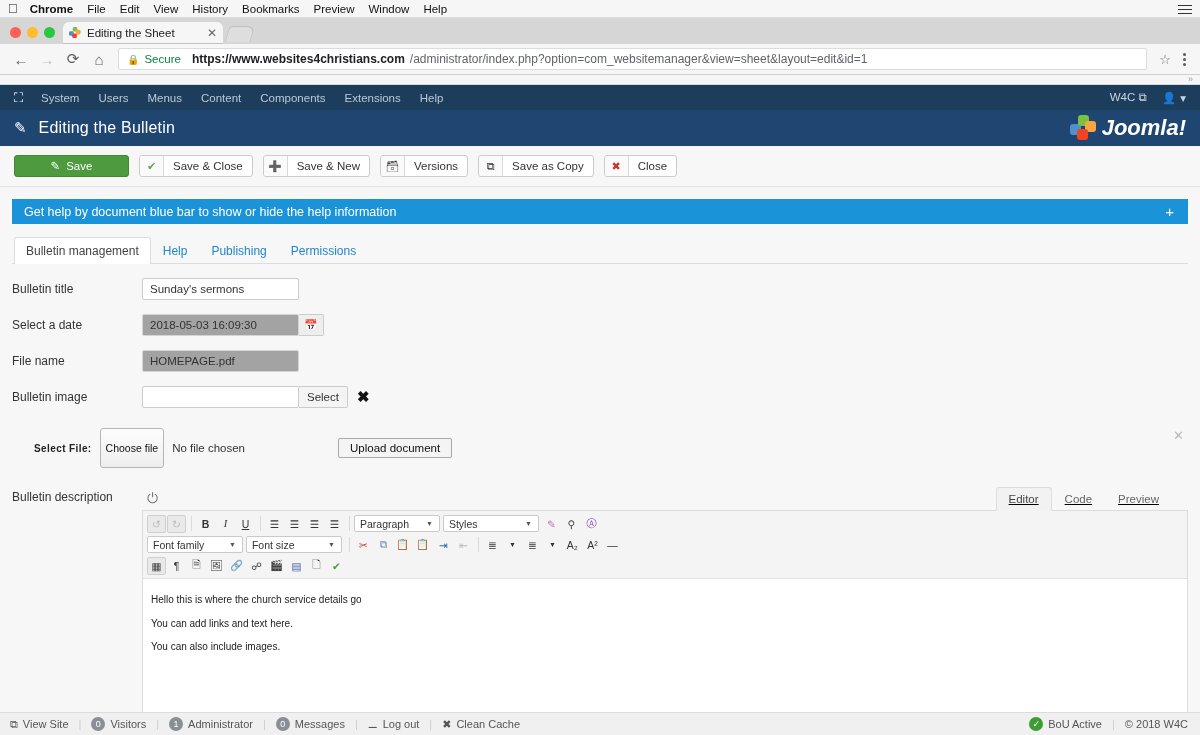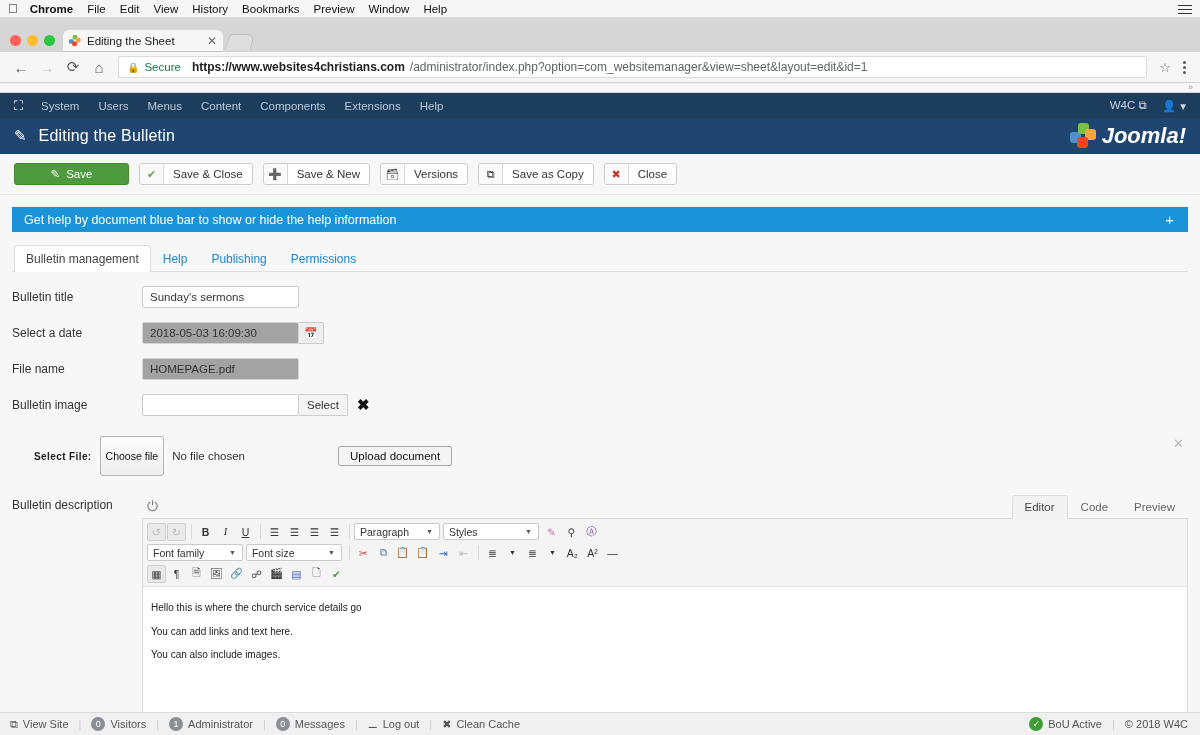--- a/index.html
+++ b/index.html
@@ -23,21 +23,21 @@
   }
   .mac-menubar .apple { font-size:13px; margin-right:12px; line-height:1; }
   .mac-menubar .mi { margin-right:14px; white-space:nowrap; }
   .mac-menubar .mi.bold { font-weight:bold; }
   .mac-menubar .right { position:absolute; right:8px; top:2px; }
   .hamburger { display:inline-block; width:14px; }
   .hamburger i { display:block; height:1.5px; background:#333; margin:2.5px 0; }
 
   
   .tabstrip {
-    height:34px; background:#d6d6d6;
+    height:26px; background:#d6d6d6;
     display:flex; align-items:flex-end; padding-left:8px;
     position:relative;
   }
   .traffic { display:flex; align-items:center; gap:6px; padding:0 8px 6px 2px; }
   .dot { width:11px; height:11px; border-radius:50%; display:block; }
   .dot.r { background:#ff5f57; }
   .dot.y { background:#febc2e; }
   .dot.g { background:#28c840; }
   .tab {
     height:22px; width:160px; background:#f6f6f6;
@@ -198,21 +198,21 @@
     background:#f4f4f4; padding:3px 11px; border-radius:2px; color:#111;
   }
   .uploadrow .close-x { position:absolute; right:16px; top:6px; color:#b9b9b9; font-size:13px; }
 
   
   .editorblock { display:flex; padding:0 12px; }
   .editorblock .flabel { padding-top:4px; }
   .editorwrap { flex:1; position:relative; }
   .ed-topbar { height:24px; display:flex; align-items:center; position:relative; }
   .ed-power { font-size:14px; color:#777; padding-left:5px; }
-  .ed-tabs { position:absolute; right:0; bottom:-1px; display:flex; align-items:flex-start; }
+  .ed-tabs { position:absolute; right:16px; bottom:-1px; display:flex; align-items:flex-start;text-decoration:underline; }
   .ed-tab { font-size:11.5px; color:#666; padding:5px 12px; border:1px solid transparent; }
   .ed-tab.active {
     background:#f2f2f2; border-color:#ddd; border-bottom-color:#f2f2f2;
     border-radius:3px 3px 0 0; color:#444;
   }
   .ed-frame { border:1px solid #dcdcdc; background:#fff; }
   .ed-toolbars { background:#f4f4f4; border-bottom:1px solid #e0e0e0; padding:3px 4px; }
   .tb-row { display:flex; align-items:center; gap:0; height:19px; margin-bottom:2px; }
   .tb-row:last-child { margin-bottom:0; }
   .tbtn {

